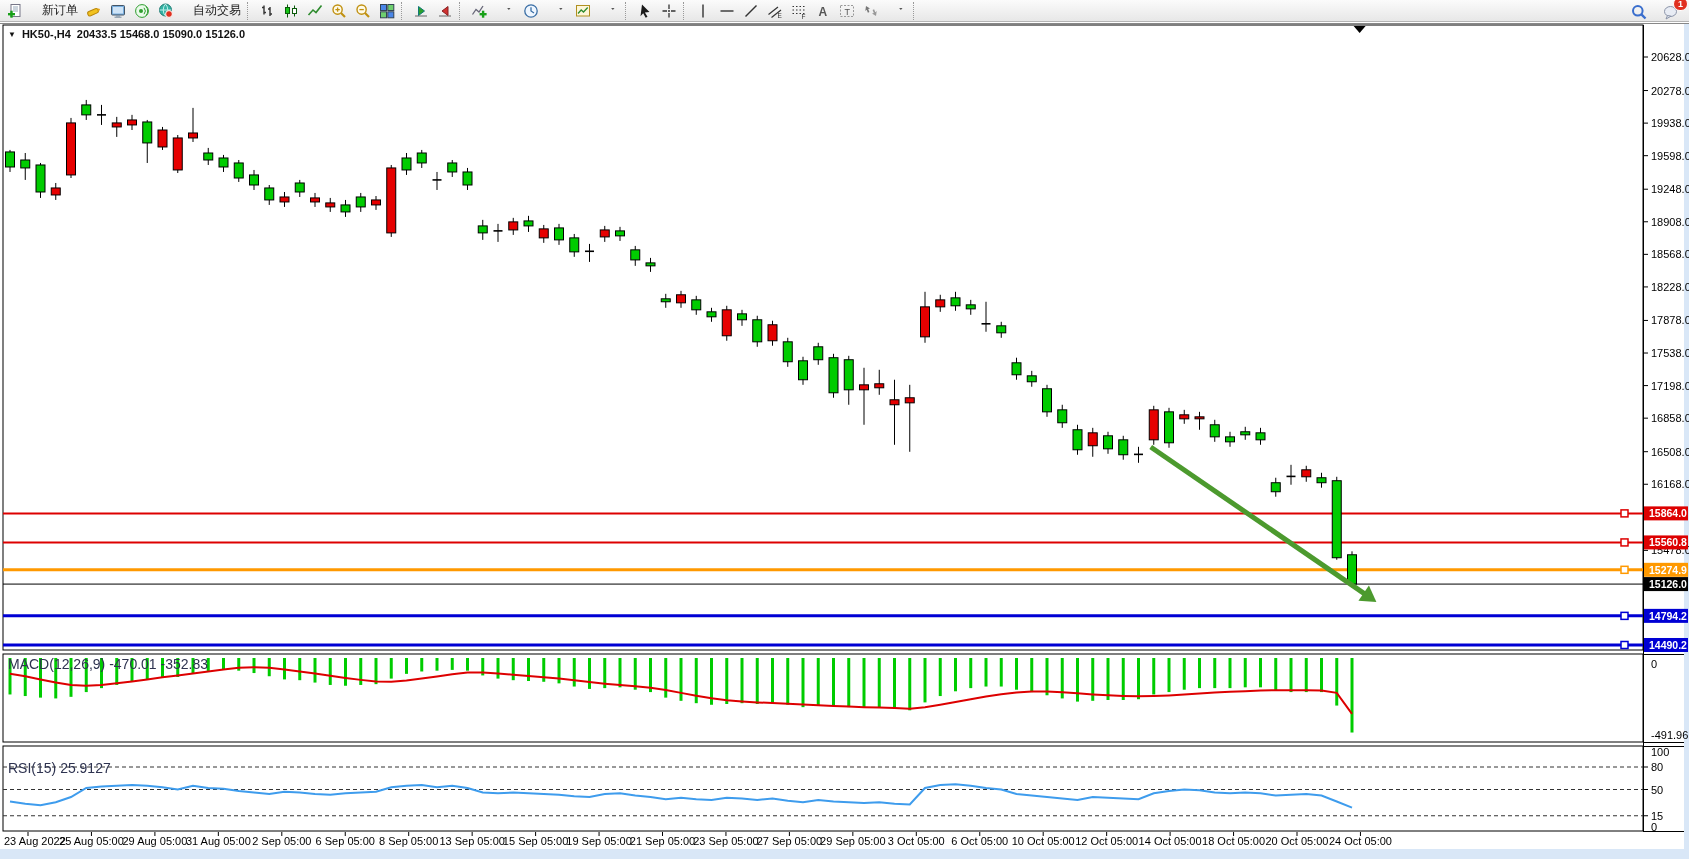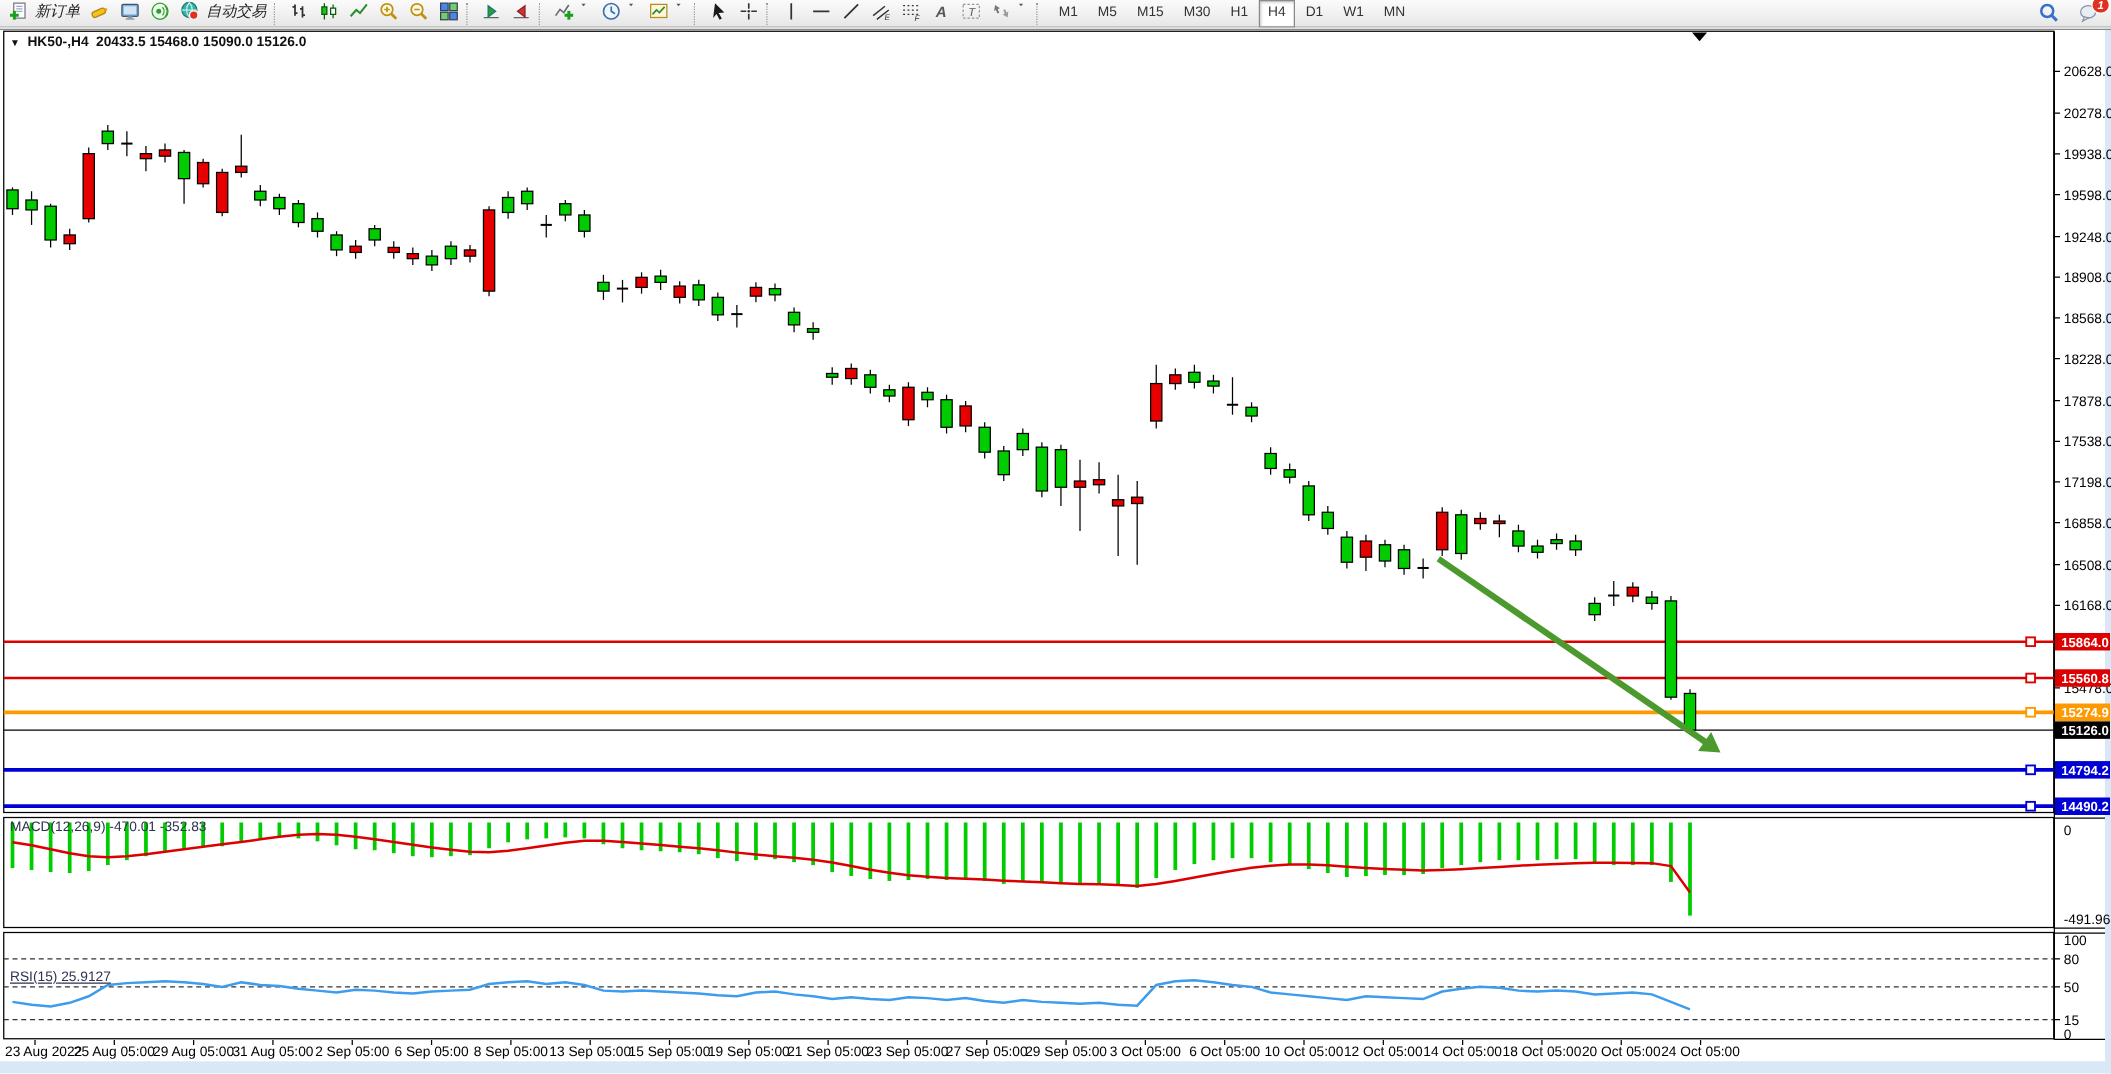--- a/index.html
+++ b/index.html
@@ -1,37 +1,37 @@
 <!DOCTYPE html>
 <html><head>
 <meta charset="utf-8">
 <style>
   html,body{margin:0;padding:0;background:#fff;font-family:"Liberation Sans",sans-serif;}
   #stage{position:relative;width:1689px;height:859px;overflow:hidden;background:#fff;}
   
   #toolbar{position:absolute;left:0;top:0;width:1689px;height:22px;z-index:5;
     background:linear-gradient(#fbfbfb,#e7e7e7);border-bottom:1px solid #b4b4b4;
     display:flex;align-items:center;padding-left:3px;box-sizing:border-box;}
-  .tbtn{display:flex;align-items:flex-start;gap:5px;height:20px;padding:0 3px;border:1px solid transparent;
-    border-radius:2px;cursor:default;font-style:italic;}
+  .tbtn{display:flex;align-items:center;gap:19px;height:20px;padding:0 3px;border:1px solid transparent;
+    border-radius:2px;cursor:default;}
   .tbtn svg{display:block;}
   .tlabel{font-size:12px;color:#222;white-space:nowrap;}
   .tsep{width:5px;height:18px;margin:0 2px;border-left:1px dotted #9a9a9a;}
   .tfbtn{font-size:11px;color:#333;padding:2px 6px;height:16px;line-height:14px;border:1px solid transparent;margin:0 1px;}
   .tfbtn.active{background:#fff;border:1px solid #8a8a8a;box-shadow:inset 1px 1px 2px #ccc;}
   #tb-right{position:absolute;right:6px;top:1px;display:flex;align-items:center;gap:8px;}
   .badge{position:absolute;right:-6px;top:-5px;background:#e03020;color:#fff;border-radius:8px;
     font-size:9px;font-weight:bold;padding:1px 4px;border:1px solid #fff;}
   
   #chart-title{position:absolute;left:8px;top:28px;z-index:3;font-size:11px;font-weight:bold;color:#111;
     display:flex;align-items:center;gap:6px;}
   #chart-title .tri{font-size:8px;font-weight:normal;}
-  .pane-label{position:absolute;z-index:3;font-size:11px;color:#2e3350;white-space:nowrap;}
+  .pane-label{position:absolute;z-index:3;font-size:14px;color:#2e3350;white-space:nowrap;}
   #macd-label{left:8px;top:656px;}
-  #rsi-label{left:8px;top:776px;text-decoration:underline;}
+  #rsi-label{left:8px;top:760px;}
   #chart-svg{position:absolute;left:0;top:0;z-index:1;}
 </style>
 </head>
 <body>
 <div id="stage">
 
 <div id="toolbar">
   <span id="tb-buttons" style="display:flex;align-items:center;">
         <span class="tbtn">
           <svg width="16" height="16" viewBox="0 0 16 16">
@@ -212,31 +212,20 @@
         <span class="tbtn">
           <svg width="16" height="16" viewBox="0 0 16 16">
             <path d="M3 3l4 2.6-1.8.5 1.2 3-1.5.6-1.2-3-1.4 1.2z" fill="#777"></path>
             <path d="M13 13l-4-2.6 1.8-.5-1.2-3 1.5-.6 1.2 3 1.4-1.2z" fill="#999"></path>
           </svg>
           <svg width="9" height="9" viewBox="0 0 16 16">
             <path d="M2 3.5l3 3.5 3-3.5z" fill="#555"></path>
           </svg>
         </span>
         <span class="tsep"></span>
-      </span>
-  <span id="tb-timeframes" style="display:flex;align-items:center;margin-left:2px;">
-        <span class="tfbtn">M1</span>
-        <span class="tfbtn">M5</span>
-        <span class="tfbtn">M15</span>
-        <span class="tfbtn">M30</span>
-        <span class="tfbtn">H1</span>
-        <span class="tfbtn active">H4</span>
-        <span class="tfbtn">D1</span>
-        <span class="tfbtn">W1</span>
-        <span class="tfbtn">MN</span>
       </span>
   <span id="tb-right">
         <span class="tbtn">
           <svg width="16" height="16" viewBox="0 0 16 16">
             <circle cx="6.8" cy="6.8" r="4.8" fill="none" stroke="#3a6ecd" stroke-width="2"></circle>
             <line x1="10.4" y1="10.4" x2="14.5" y2="14.5" stroke="#3a6ecd" stroke-width="2.4"></line>
           </svg>
         </span>
         <span class="tbtn" style="position: relative;">
           <svg width="16" height="16" viewBox="0 0 16 16">

